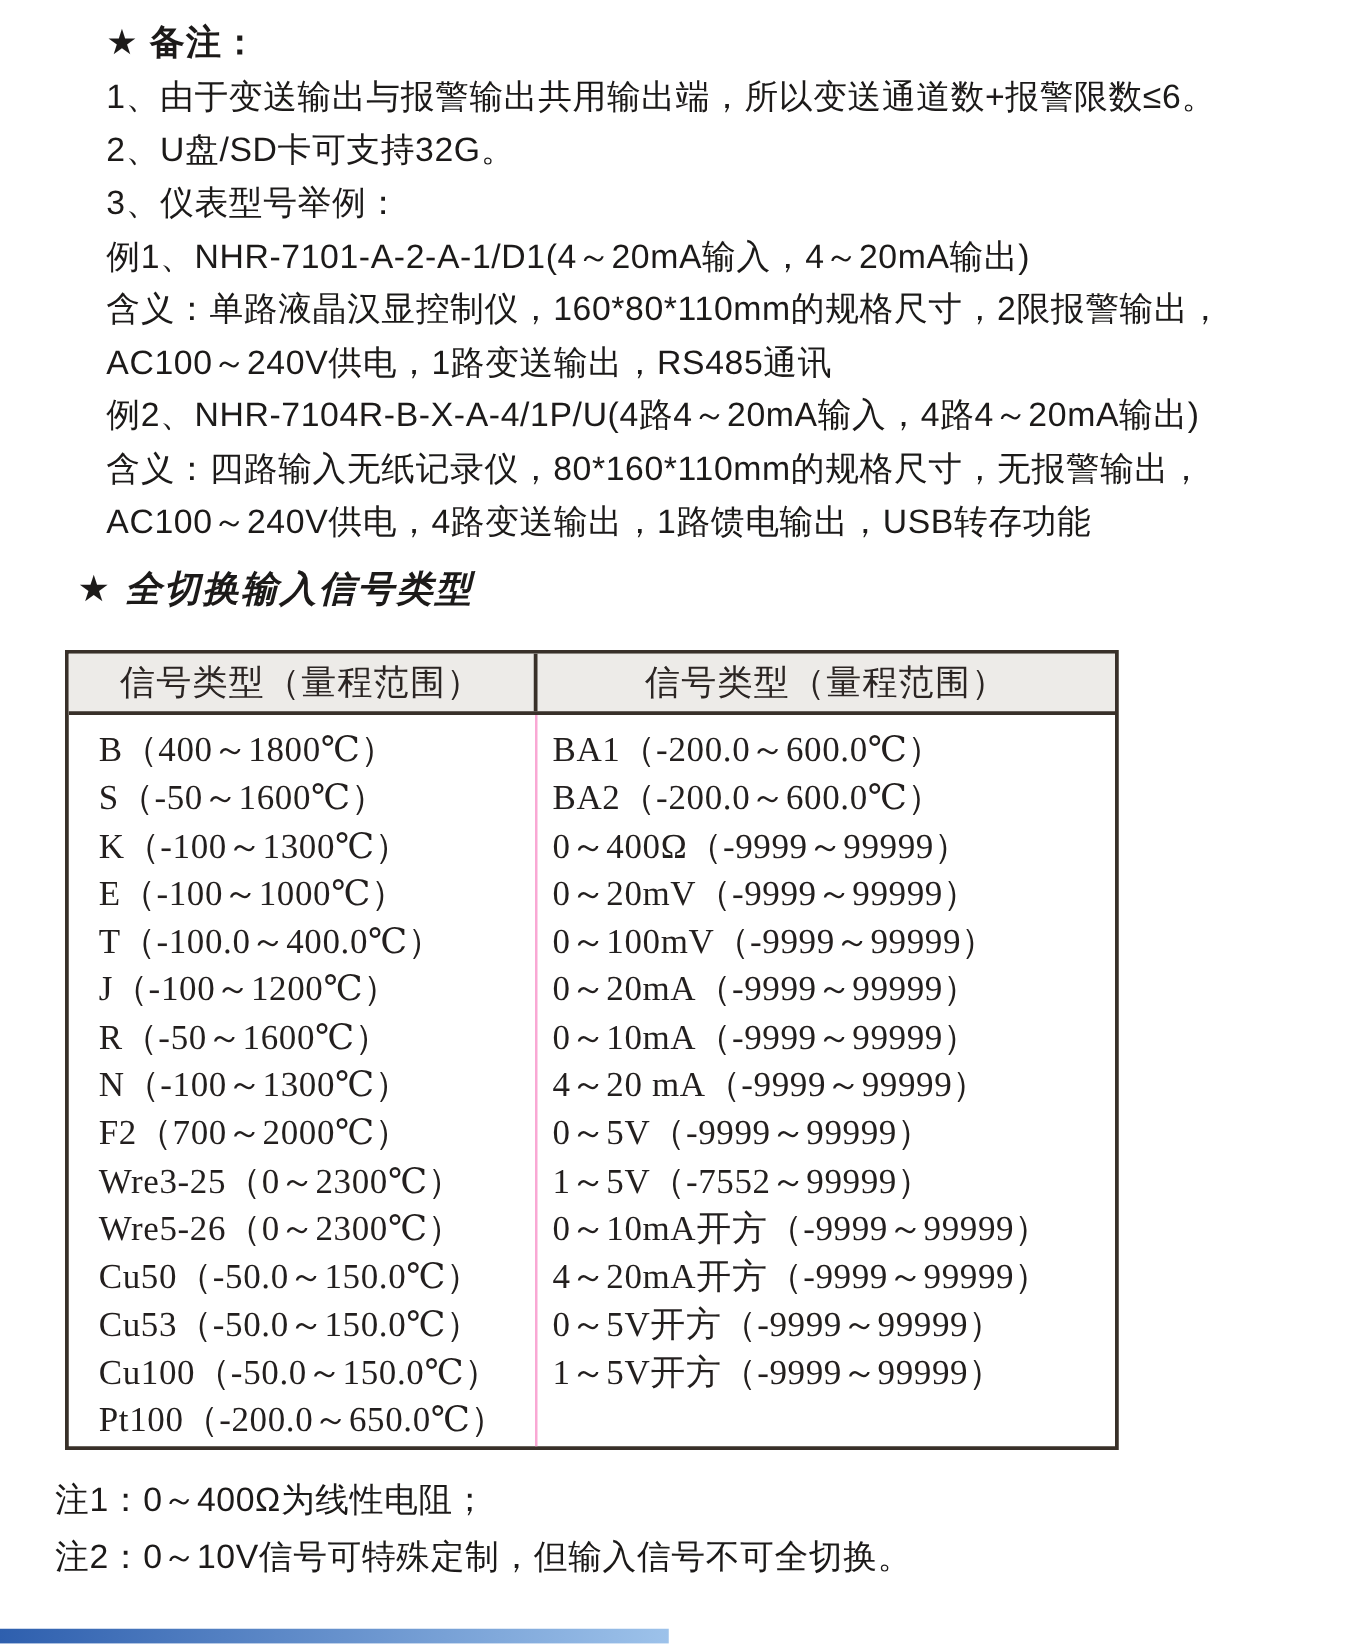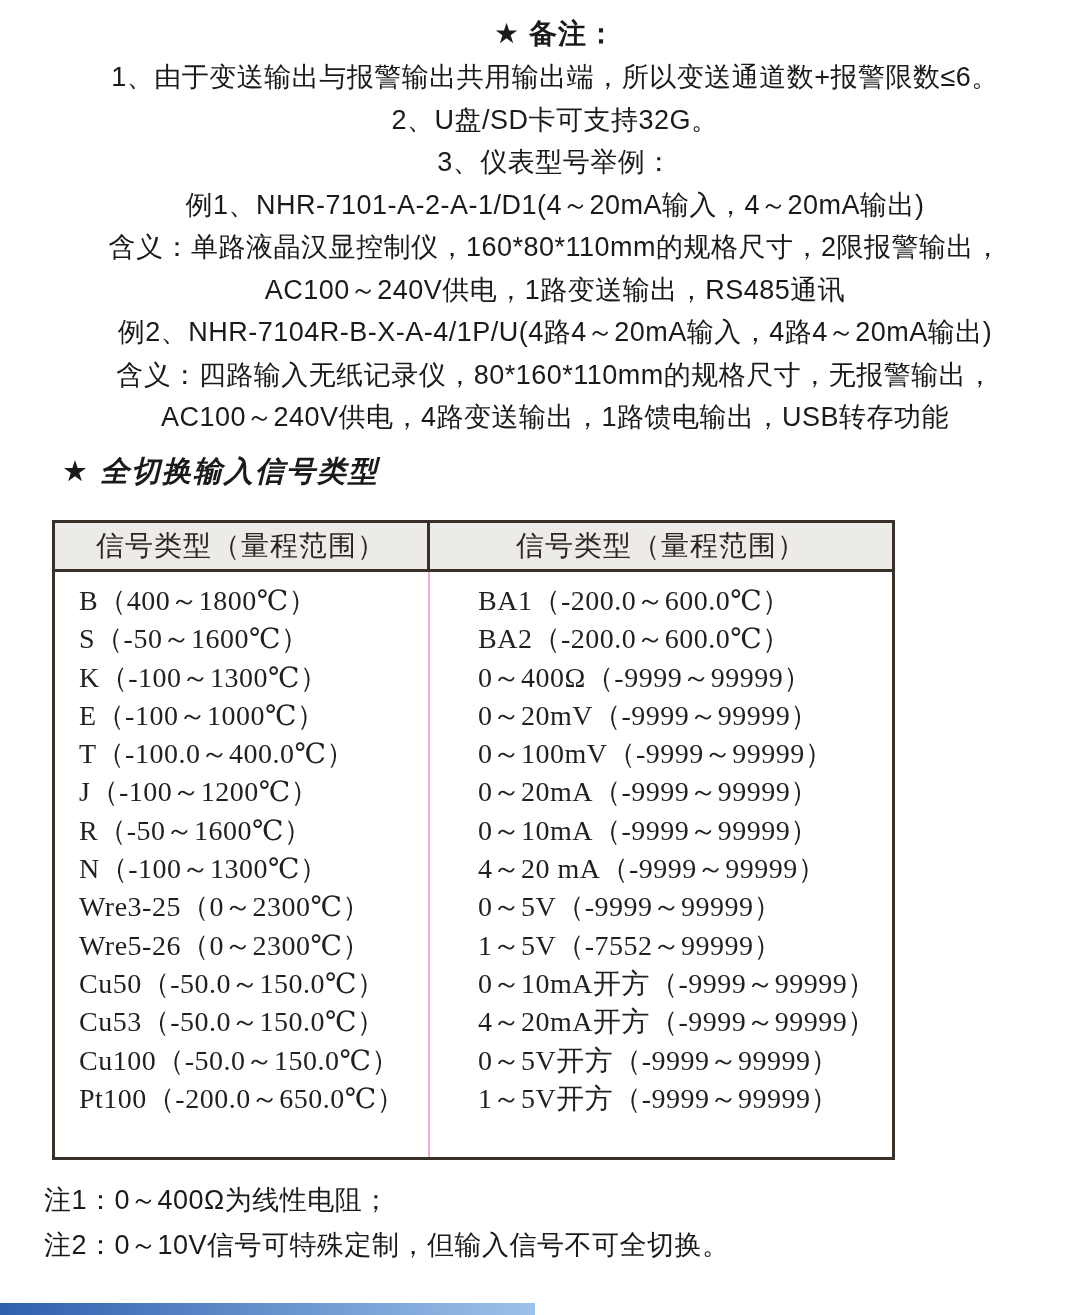--- a/index.html
+++ b/index.html
@@ -15,21 +15,20 @@
     overflow: hidden;
     color: #1c1a19;
     font-family: "Liberation Sans", "DejaVu Sans", sans-serif;
   }
   
   .remarks {
     position: absolute;
     left: 85px;
     top: 12px;
     width: 940px;
-    text-align: center;
   }
   .remark-title {
     font-size: 28px;
     font-weight: 600;
     line-height: 44px;
     letter-spacing: 1px;
   }
   .note-line {
     font-size: 27px;
     font-weight: 500;
@@ -92,21 +91,20 @@
     padding-top: 10px;
   }
   .sig-col.left {
     flex: 0 0 375px;
     border-right: 2px solid #f9a8d4;
     padding-left: 24px;
   }
   .sig-col.right {
     flex: 1 1 auto;
     padding-left: 12px;
-    margin-left: 36px;
   }
   .sig-row {
     font-size: 28px;
     line-height: 38.3px;
     letter-spacing: 0.5px;
     color: #231f1e;
     white-space: nowrap;
   }
   
   .footnotes {
@@ -160,20 +158,21 @@
     <div class="sig-body">
       <div class="sig-col left">
         <div class="sig-row">B（400～1800℃）</div>
         <div class="sig-row">S（-50～1600℃）</div>
         <div class="sig-row">K（-100～1300℃）</div>
         <div class="sig-row">E（-100～1000℃）</div>
         <div class="sig-row">T（-100.0～400.0℃）</div>
         <div class="sig-row">J（-100～1200℃）</div>
         <div class="sig-row">R（-50～1600℃）</div>
         <div class="sig-row">N（-100～1300℃）</div>
+        <div class="sig-row">F2（700～2000℃）</div>
         <div class="sig-row">Wre3-25（0～2300℃）</div>
         <div class="sig-row">Wre5-26（0～2300℃）</div>
         <div class="sig-row">Cu50（-50.0～150.0℃）</div>
         <div class="sig-row">Cu53（-50.0～150.0℃）</div>
         <div class="sig-row">Cu100（-50.0～150.0℃）</div>
         <div class="sig-row">Pt100（-200.0～650.0℃）</div>
       </div>
       <div class="sig-col right">
         <div class="sig-row">BA1（-200.0～600.0℃）</div>
         <div class="sig-row">BA2（-200.0～600.0℃）</div>

